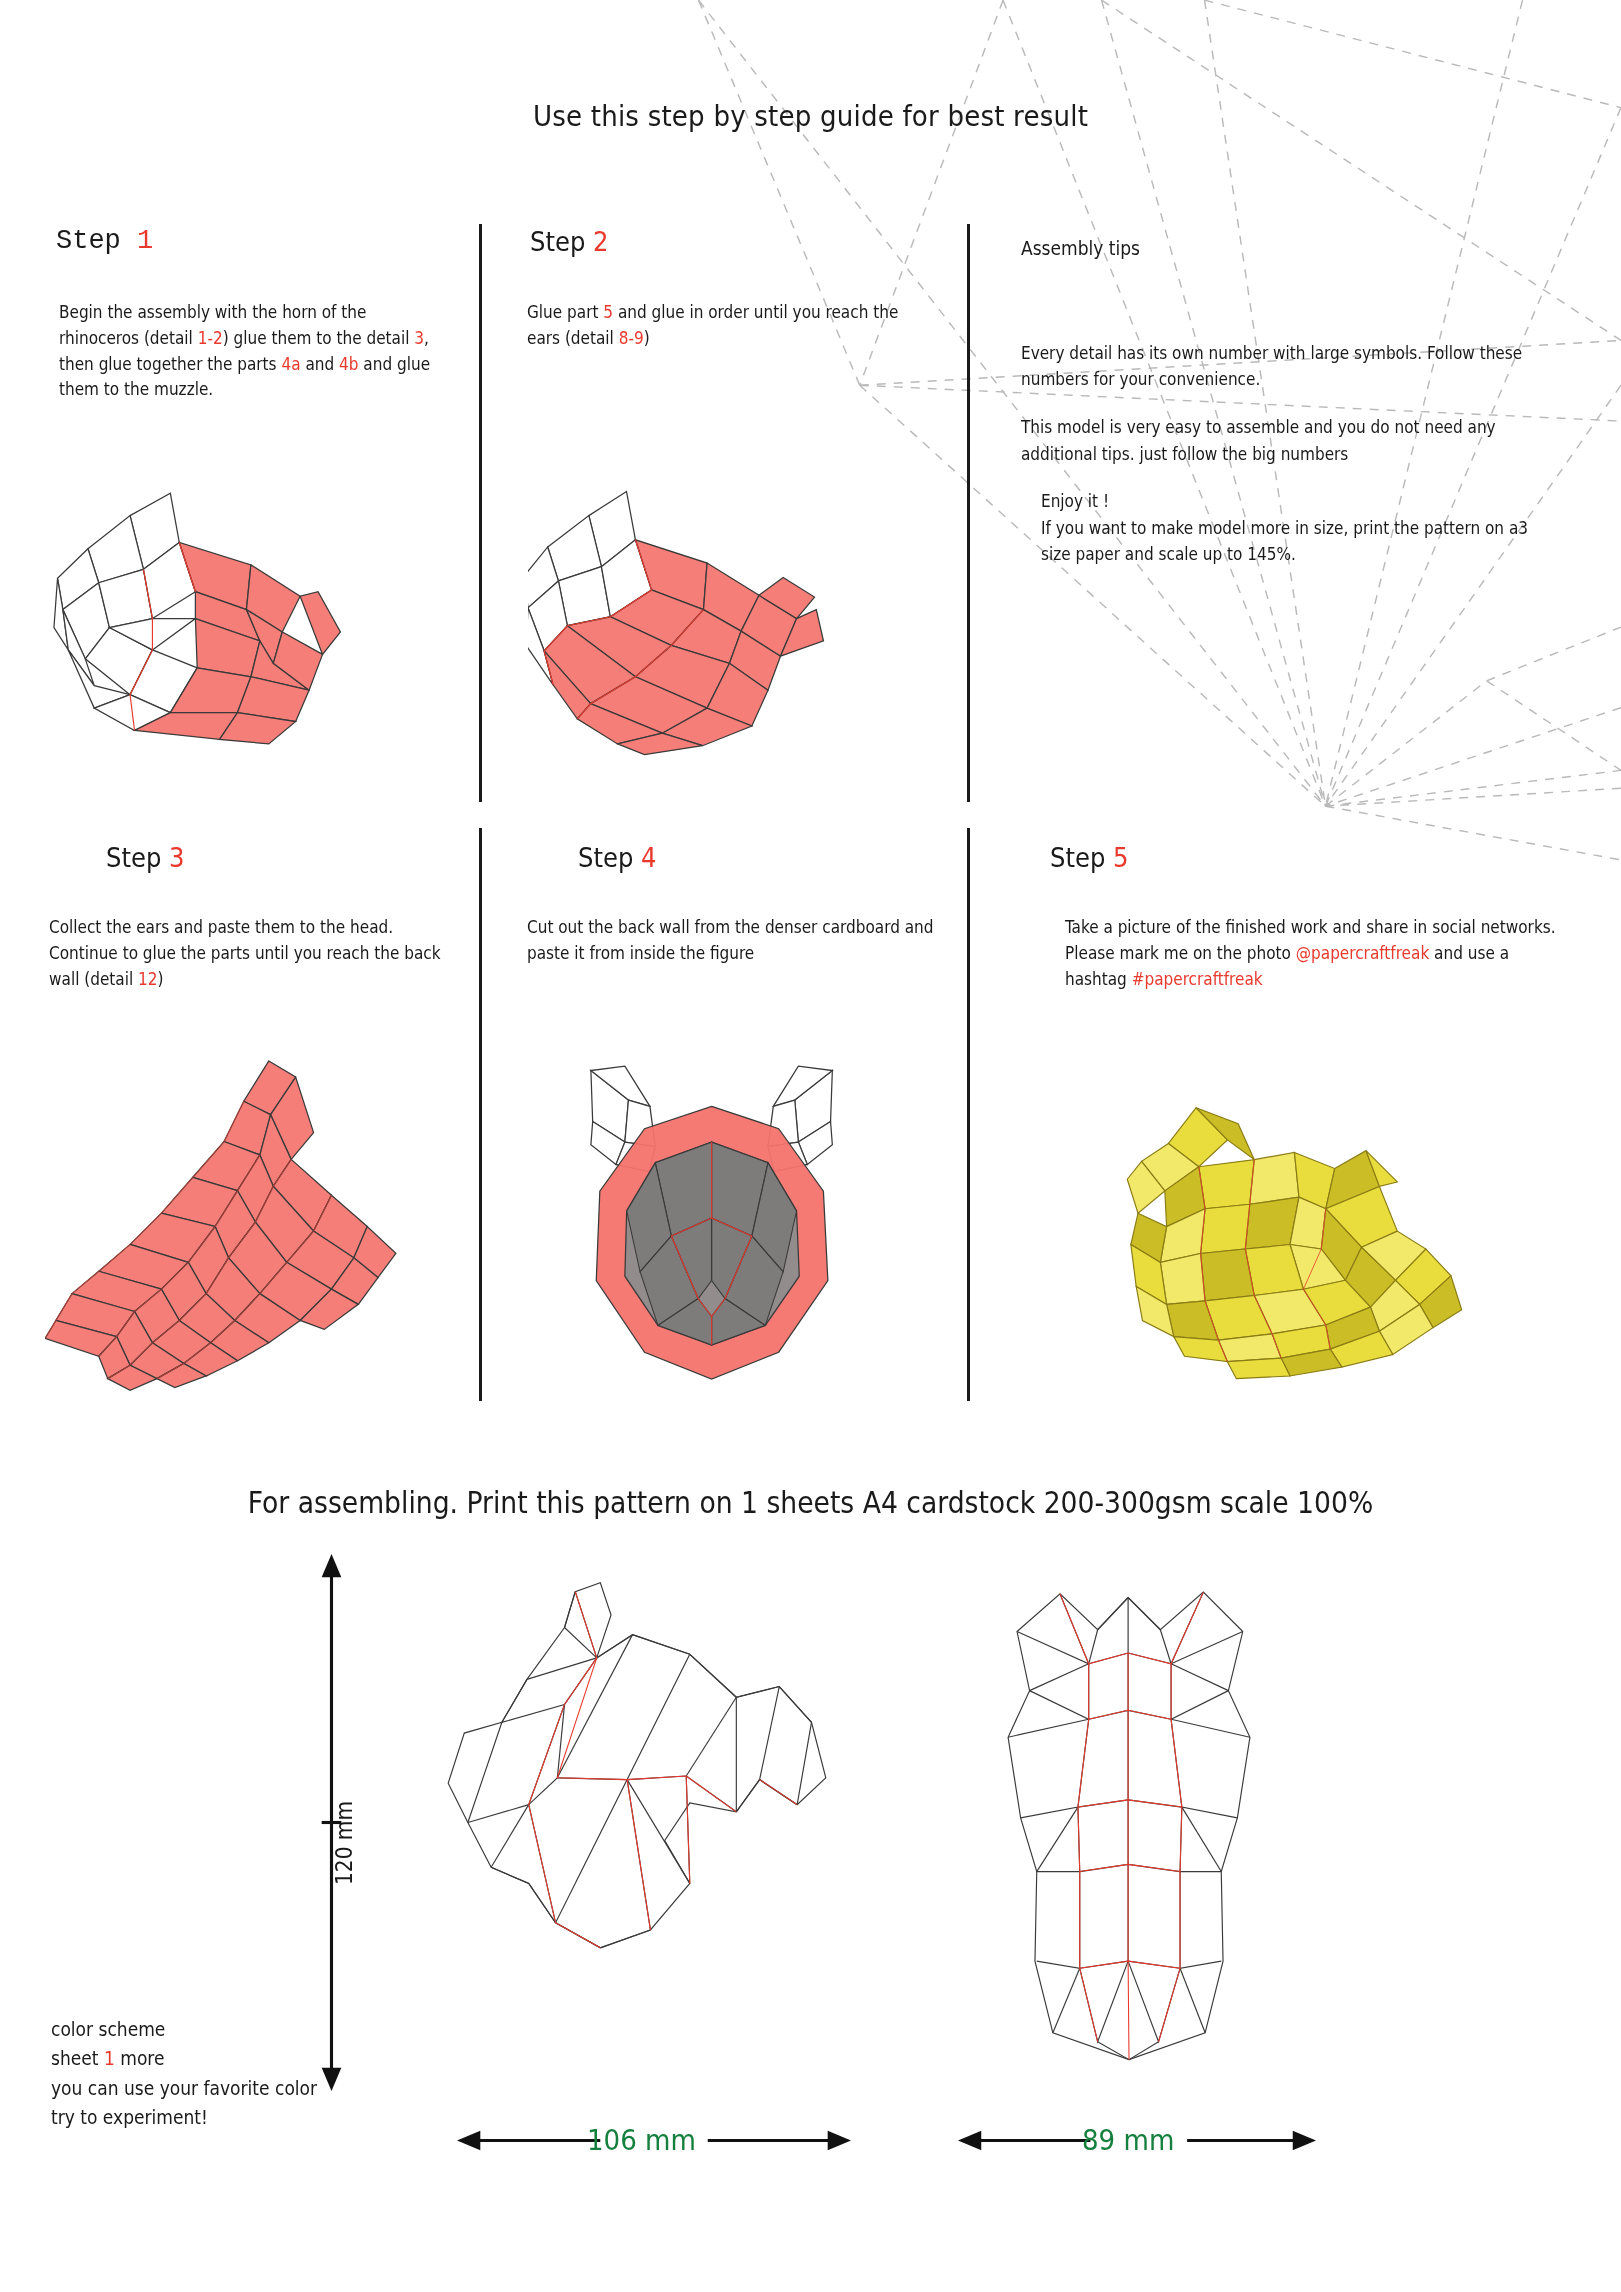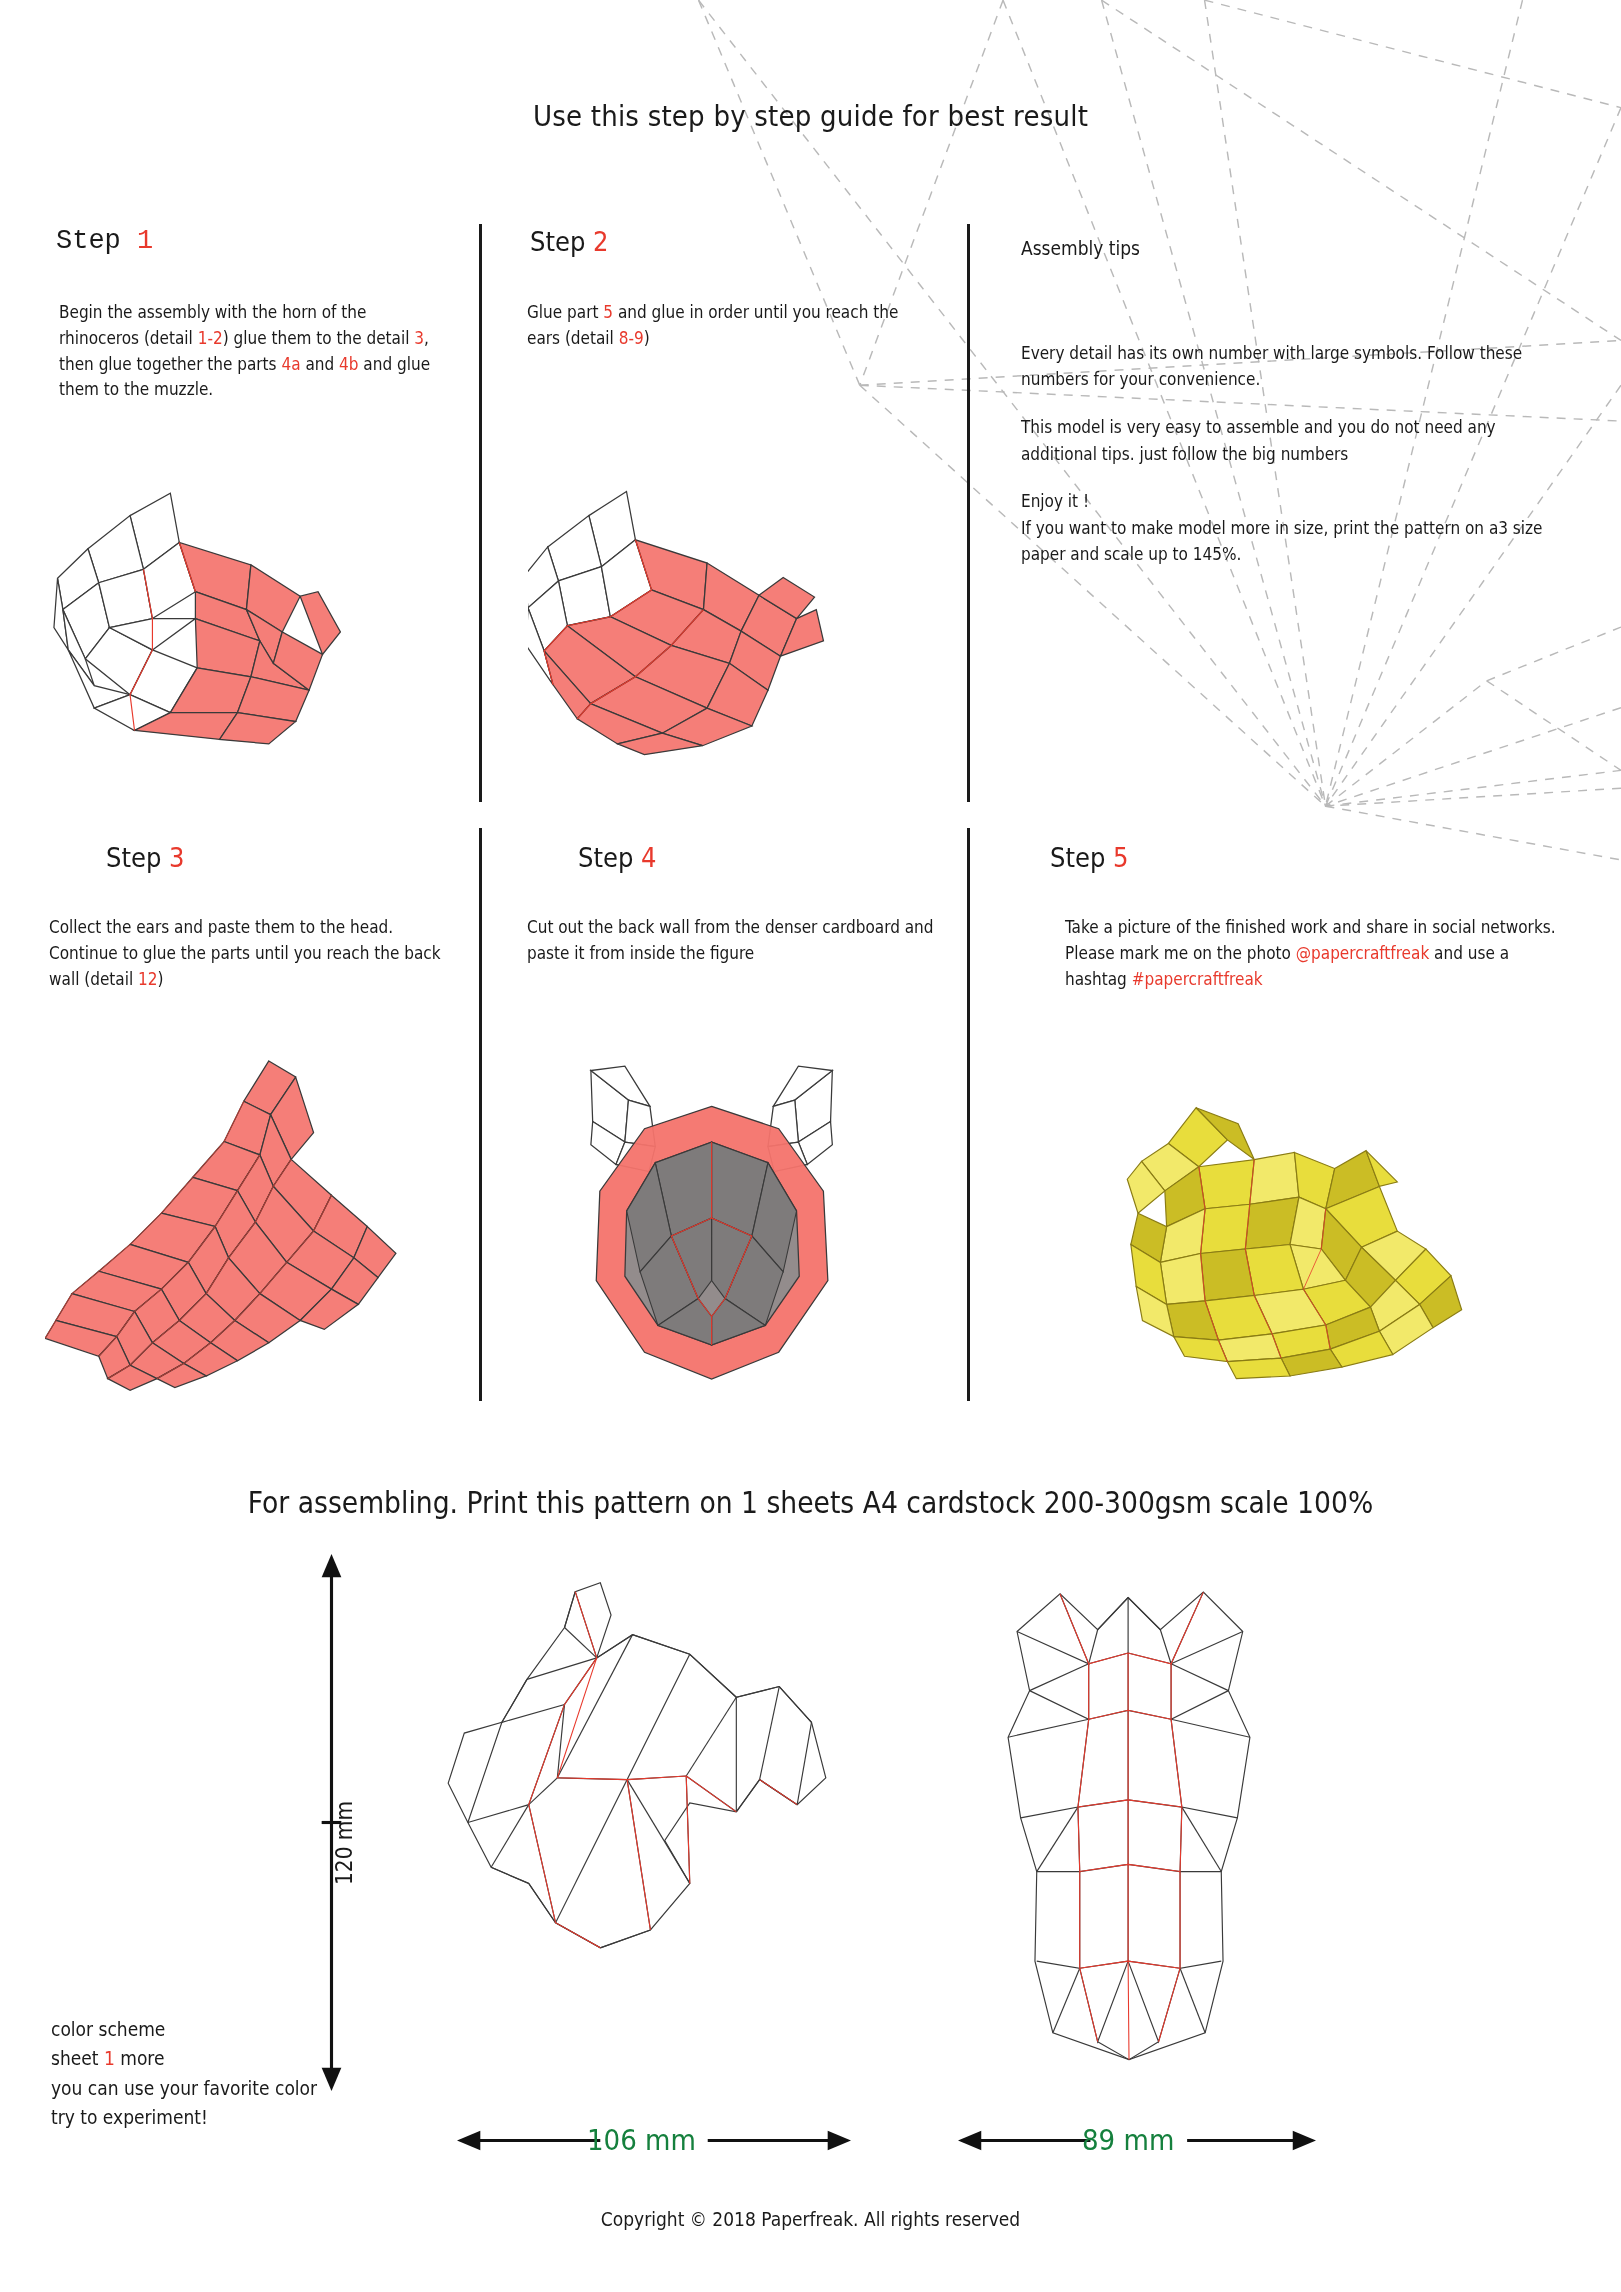--- a/index.html
+++ b/index.html
@@ -62,21 +62,21 @@
     font-size: 19px;
     color: #1a1a1a;
   }
   .tips-text {
     position: absolute;
     font-size: 17px;
     line-height: 1.55;
     color: #1a1a1a;
   }
   .tips-text p { margin: 0 0 21.5px 0; }
-  .tips-text p:last-child { margin-bottom: 0; }
+  .tips-text p:last-child { margin-bottom: 0; margin-left: 20px; }
   .figure {
     position: absolute;
   }
   .pattern-title {
     position: absolute;
     top: 1460px;
     left: 0;
     width: 1621px;
     text-align: center;
     font-size: 29.6px;
@@ -535,16 +535,15 @@
     <div>color  scheme</div>
     <div>
       <span>sheet</span>
       <span class="r">1</span>
       <span>more</span>
     </div>
     <div>you can use your favorite color</div>
     <div>try to experiment!</div>
   </div>
 
-  <div class="copyright">Copyright © 2018 Paperfreak. All rights reserved</div>
 
 </div>
 
 
 </body></html>

